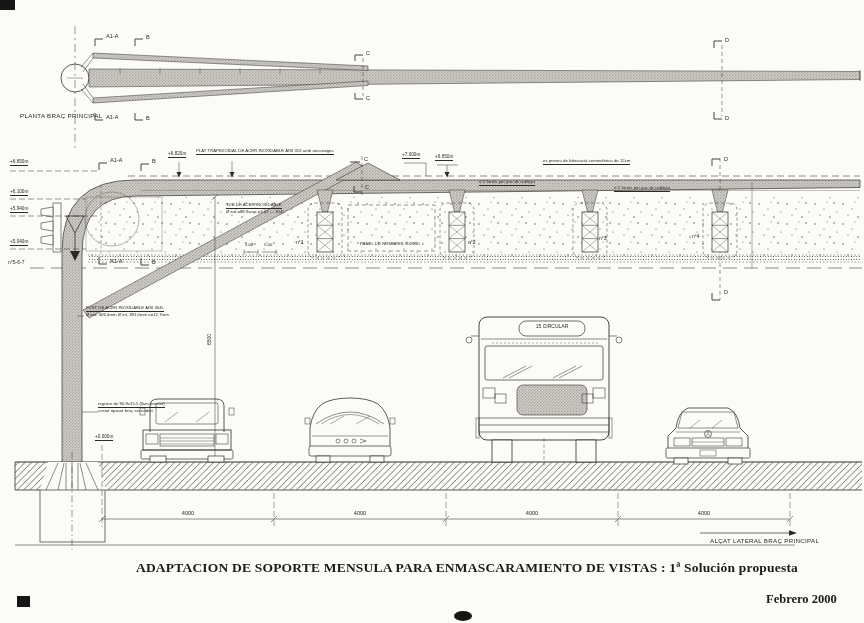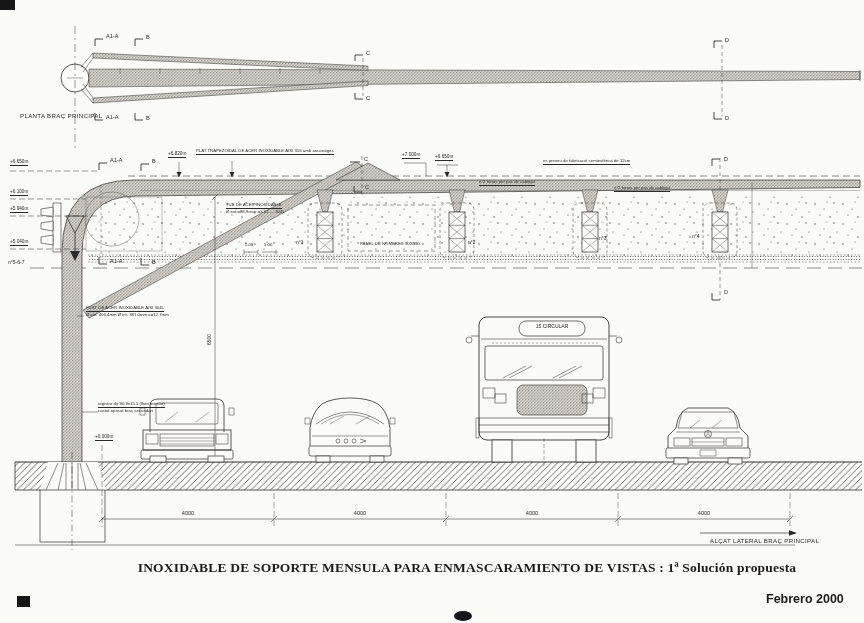--- a/index.html
+++ b/index.html
@@ -10,21 +10,21 @@
   .s4{font-size:4.3px;}
   .s45{font-size:4.7px;}
   .s5{font-size:5px;}
   .s55{font-size:5.6px;}
   .s6{font-size:6.2px;letter-spacing:.3px;}
   .u{border-bottom:.6px solid #2c2a27;padding-bottom:.5px;}
   .rot{transform:rotate(-90deg);transform-origin:left top;}
   .ctr{text-align:center;}
   .title{position:absolute;left:70px;top:560px;width:794px;text-align:center;
          font-family:"Liberation Serif",serif;font-weight:bold;font-size:13.5px;letter-spacing:.2px;color:#1c1b19;}
-  .date{position:absolute;left:766px;top:592px;font-family:Liberation Sans, sans-serif;
+  .date{position:absolute;left:766px;top:592px;font-family:Liberation Serif, serif;
         font-weight:bold;font-size:12.5px;color:#1c1b19;}
 </style>
 </head>
 <body>
 
 <div class="sheet">
 
 <svg width="864" height="623" viewBox="0 0 864 623">
   <defs>
     <pattern id="grain" width="3" height="3" patternUnits="userSpaceOnUse">
@@ -391,16 +391,16 @@
   <div class="lbl s5 rot" style="left:207px;top:345px;">6500</div>
 
   <div class="lbl s5 ctr" style="left:519px;top:324px;width:66px;">15 CIRCULAR</div>
 
   <div class="lbl s55 ctr" style="left:176px;top:510px;width:24px;">4000</div>
   <div class="lbl s55 ctr" style="left:348px;top:510px;width:24px;">4000</div>
   <div class="lbl s55 ctr" style="left:520px;top:510px;width:24px;">4000</div>
   <div class="lbl s55 ctr" style="left:692px;top:510px;width:24px;">4000</div>
 
   <div class="lbl s6" style="left:710px;top:537px;">ALÇAT LATERAL BRAÇ PRINCIPAL</div>
-  <div class="title">INOXIDABLE DE SOPORTE MENSULA PARA ENMASCARAMIENTO DE VISTAS : 1ª Solución propuesta</div>
+  <div class="title">ADAPTACION DE SOPORTE MENSULA PARA ENMASCARAMIENTO DE VISTAS : 1ª Solución propuesta</div>
   <div class="date">Febrero 2000</div>
 
 </div>
 
 </body></html>

